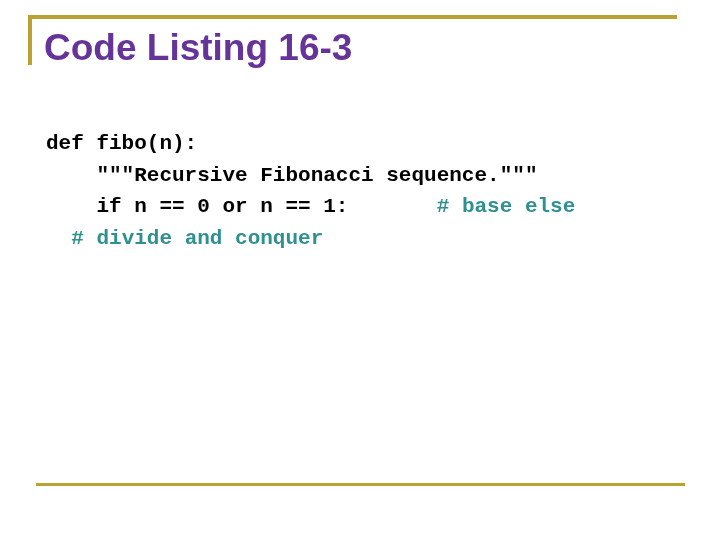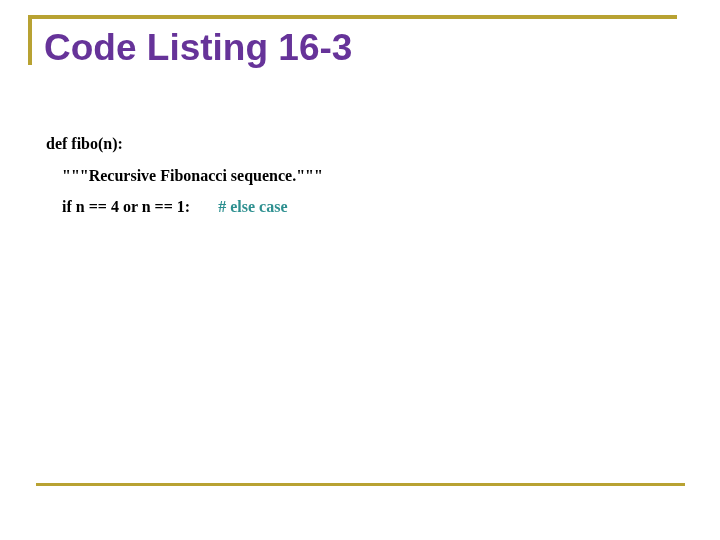--- a/index.html
+++ b/index.html
@@ -48,22 +48,22 @@
     font-size: 37px;
     line-height: 37px;
     font-weight: bold;
     color: var(--title-color, #663399);
     white-space: nowrap;
   }
   .code {
     position: absolute;
     left: 46px;
     top: 128px;
-    font-family: Liberation Serif, serif;
-    font-size: 16px;
+    font-family: Liberation Mono, monospace;
+    font-size: 21px;
     font-weight: bold;
     color: var(--code-color, #000000);
   }
   .code .line {
     white-space: pre;
     line-height: 31.5px;
     height: 31.5px;
   }
   .code .comment {
     color: var(--comment-color, #2E9090);
@@ -72,17 +72,17 @@
 </head>
 <body>
 
 <div class="slide" style="--title-color: #663399; --accent: #B8A232; --code-color: #000000; --comment-color: #2E9090; background: rgb(255, 255, 255);">
   <div class="top-rule"></div>
   <div class="left-bar"></div>
   <h1 class="title">Code Listing 16-3</h1>
   <div class="code">
       <div class="line"><span class="plain">def fibo(n):</span></div>
       <div class="line"><span class="plain">    """Recursive Fibonacci sequence."""</span></div>
-      <div class="line"><span class="plain">    if n == 4 or n == 1:       </span><span class="comment"># else case</span></div>
-      <div class="line"><span class="plain">  </span></div>
+      <div class="line"><span class="plain">    if n == 0 or n == 1:       </span><span class="comment"># base else</span></div>
+      <div class="line"><span class="plain">  </span><span class="comment"># divide and conquer</span></div>
     </div>
   <div class="bottom-rule"></div>
 </div>
 
 </body></html>

